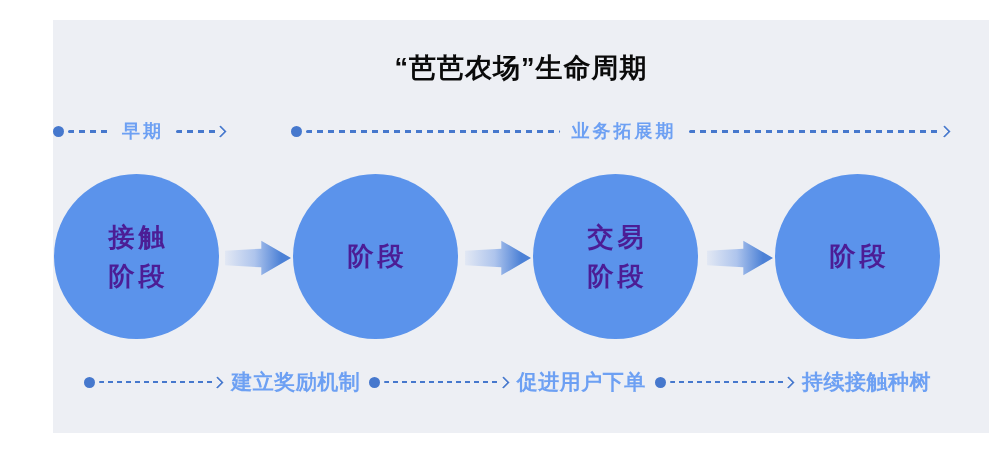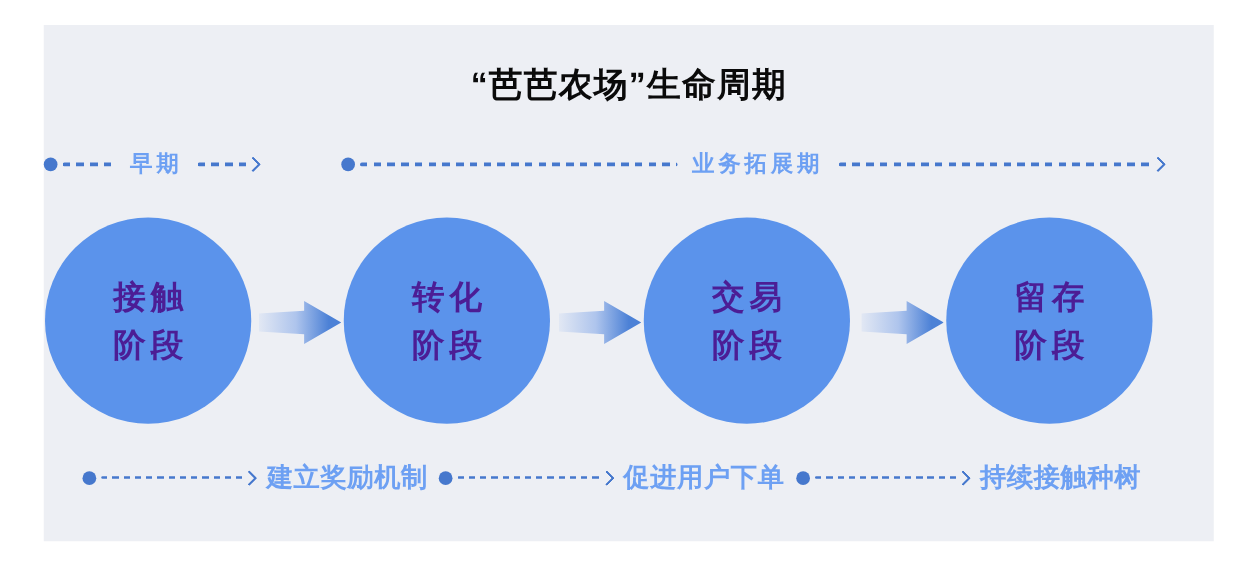--- a/index.html
+++ b/index.html
@@ -1,19 +1,19 @@
 <!DOCTYPE html>
 <html><head>
 <meta charset="utf-8">
 <style>
   * { margin:0; padding:0; box-sizing:border-box; }
   html,body { width:1000px; height:452px; background:#ffffff;
     font-family:"Liberation Sans","DejaVu Sans",sans-serif; }
   .canvas { position:relative; width:1000px; height:452px; background:#ffffff; overflow:hidden; }
-  .panel { position:absolute; left:35px; top:20px; width:936px; height:413px; background:#edeff4; }
+  .panel { position:absolute; left:53px; top:20px; width:936px; height:413px; background:#edeff4; }
 
   .title { position:absolute; top:30px; left:0; width:100%; text-align:center;
     font-size:27px; font-weight:bold; color:#0a0a0a; letter-spacing:1px; }
 
   
   .tl { position:absolute; display:flex; align-items:center; height:18px; }
   .tl-a { left:0px;  top:102px; width:172px; }
   .tl-b { left:238px; top:102px; width:658px; }
   .dot { width:11px; height:11px; border-radius:50%; background:#4678cd; flex:none; }
   .dash { flex:1; height:3px; border-radius:2px;
@@ -68,29 +68,27 @@
       <span class="tl-label">早期</span>
       <span class="dash"></span>
       <span class="chevron"></span>
     </div>
 
     <div class="circle c1">
       <span>接触</span>
       <span>阶段</span>
     </div>
     <div class="circle c2">
-      <span>转化</span>
       <span>阶段</span>
     </div>
     <div class="circle c3">
       <span>交易</span>
       <span>阶段</span>
     </div>
     <div class="circle c4">
-      <span>留存</span>
       <span>阶段</span>
     </div>
 
     <div class="flow-arrow fa1"></div>
     <div class="flow-arrow fa2"></div>
     <div class="flow-arrow fa3"></div>
 
     <div class="actions">
       <span class="connector">
         <span class="dot"></span>

